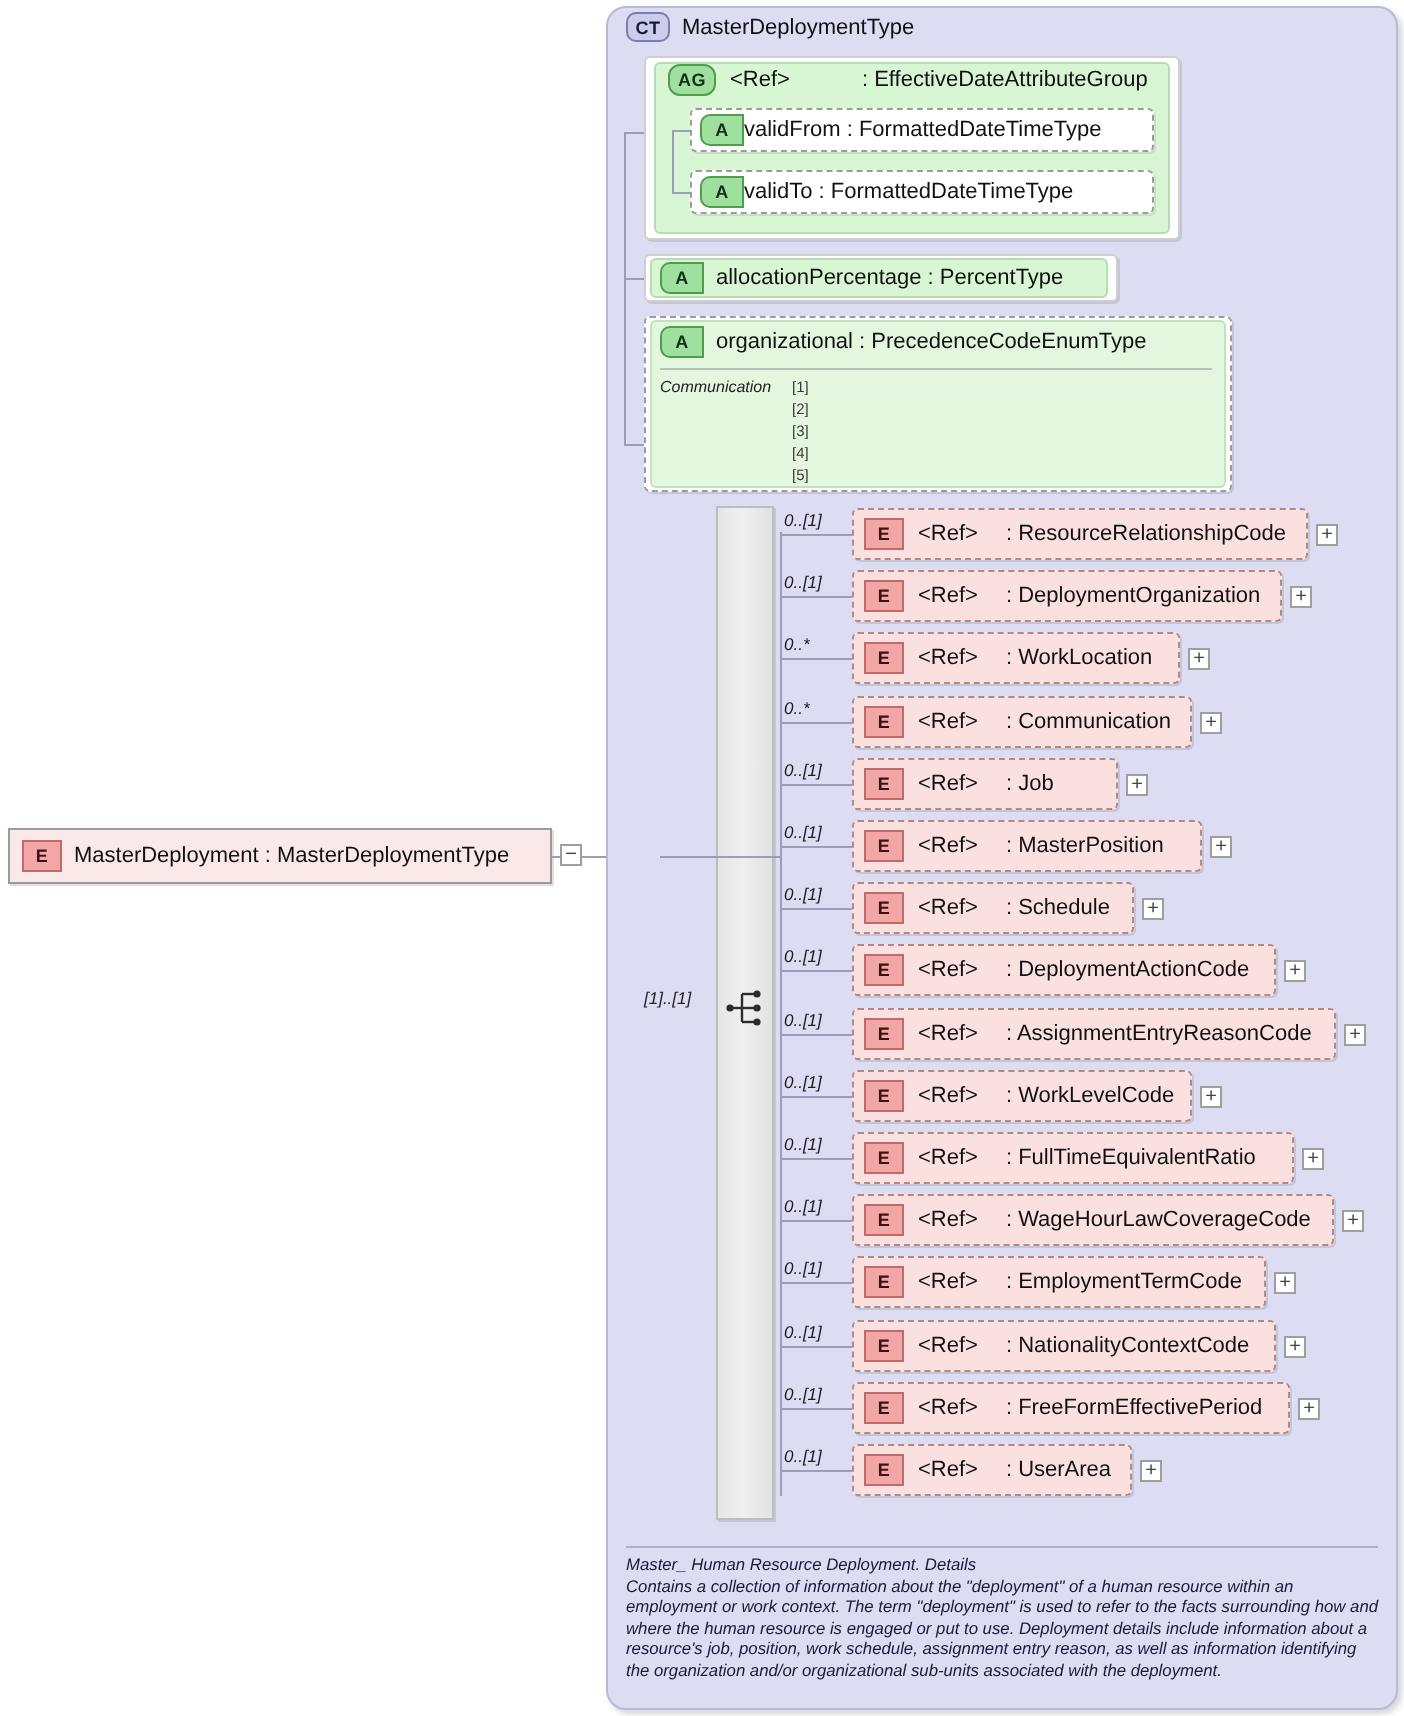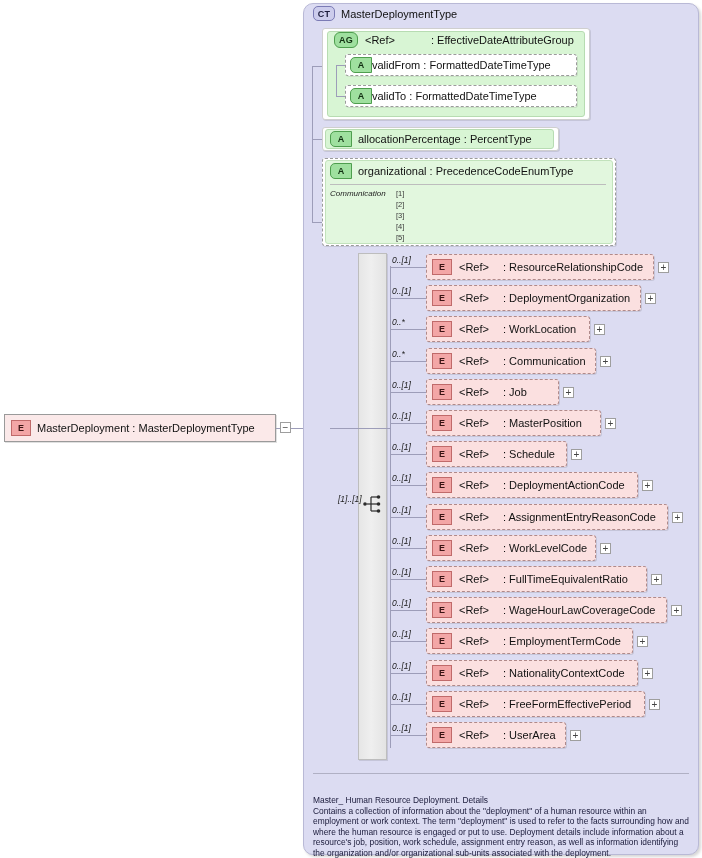--- a/index.html
+++ b/index.html
@@ -102,21 +102,21 @@
   #enum-label{left:330px; top:189px; font-size:8px; font-style:italic; color:#222;}
   #enum-list{left:396px; top:188px; font-size:7.5px; color:#3a3a3a; line-height:11px;}
 
   
   #group-band{
     left:358px; top:253px; width:29px; height:507px;
     background:linear-gradient(90deg,#e6e6e6 0%,#efefef 45%,#e3e3e3 100%);
     border:1px solid #bdbdbd; box-sizing:border-box;
     box-shadow:1px 1px 0 rgba(0,0,0,.10);
   }
-  #seq-label{left:338px; top:494px; font-size:8.5px; font-style:italic; color:#222;}
+  #seq-label{left:322px; top:494px; font-size:8.5px; font-style:italic; color:#222;}
   #seq-icon{left:363px; top:494px; width:22px; height:20px;}
 
   
   #spine{left:390px; top:266px; width:1px; height:482px; background:#9d9db9;}
   #trunk{left:330px; top:428px; width:60px; height:1px; background:#9d9db9;}
   
   #root-conn{left:276px; top:428px; width:50px; height:1px; background:#9d9db9;}
   #root-exp{left:280px; top:422px;}
   
   #attr-spine{left:312px; top:66px; width:1px; height:156px; background:#9d9db9;}
@@ -134,22 +134,22 @@
   .ebox .typ{font-size:11px;color:#111;margin-left:14px;white-space:nowrap;}
   .card{
     font-size:8.5px; font-style:italic; color:#1a1a1a;
     position:absolute; white-space:nowrap;
   }
   .rowline{position:absolute;height:1px;background:#9d9db9;}
 
   
   #doc-rule{left:313px; top:773px; width:376px; height:1px; background:#b0b0c4;}
   #doc{
-    left:313px; top:795px; width:378px;
-    font-size:8.4px; color:#1a1a3a; line-height:10.6px;
+    left:313px; top:777px; width:378px;
+    font-size:8.4px; font-style:italic; color:#1a1a3a; line-height:10.6px;
   }
   #doc .title{display:block;}
 </style>
 </head>
 <body>
 
 <div class="abs nosel" id="root-element">
   <span class="badge badge-e" style="margin-left:6px">E</span>
   <span class="lbl">MasterDeployment : MasterDeploymentType</span>
 </div>

